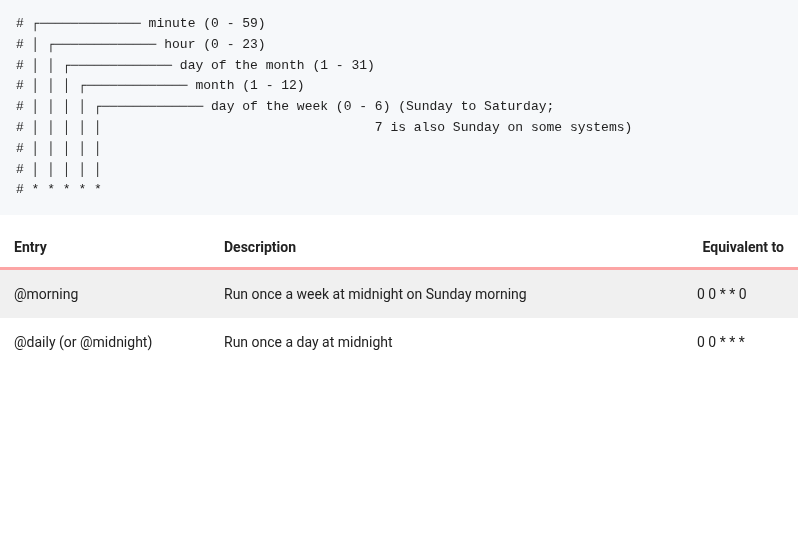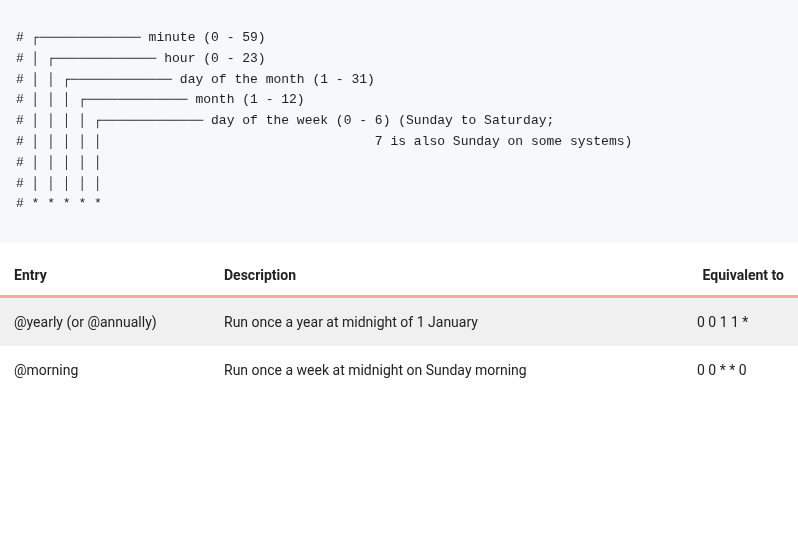--- a/index.html
+++ b/index.html
@@ -8,21 +8,21 @@
       box-sizing: border-box;
     }
     body {
       font-family: -apple-system, BlinkMacSystemFont, "Segoe UI", Roboto, "Helvetica Neue", Arial, sans-serif;
       background: #fff;
       color: #222;
       width: 798px;
     }
     .code-block {
       background: #f6f8fa;
-      padding: 28px 16px;
+      padding: 14px 16px;
       font-family: "SFMono-Regular", Consolas, "Liberation Mono", Menlo, monospace;
       font-size: 13px;
       line-height: 1.6;
       white-space: pre;
       color: #222;
       margin-bottom: 12px;
     }
     table {
       width: 100%;
       border-collapse: collapse;
@@ -71,23 +71,23 @@
 <table>
   <thead>
     <tr>
       <th>Entry</th>
       <th>Description</th>
       <th>Equivalent to</th>
     </tr>
   </thead>
   <tbody>
     <tr>
-      <td>@yearly (or @annually)</td>
-      <td>Run once a year at midnight of 1 January</td>
-      <td>0 0 1 1 *</td>
-    </tr>
-    <tr>
       <td>@morning</td>
       <td>Run once a week at midnight on Sunday morning</td>
       <td>0 0 * * 0</td>
+    </tr>
+    <tr>
+      <td>@daily (or @midnight)</td>
+      <td>Run once a day at midnight</td>
+      <td>0 0 * * *</td>
     </tr>
   </tbody>
 </table>
 
 </body></html>

